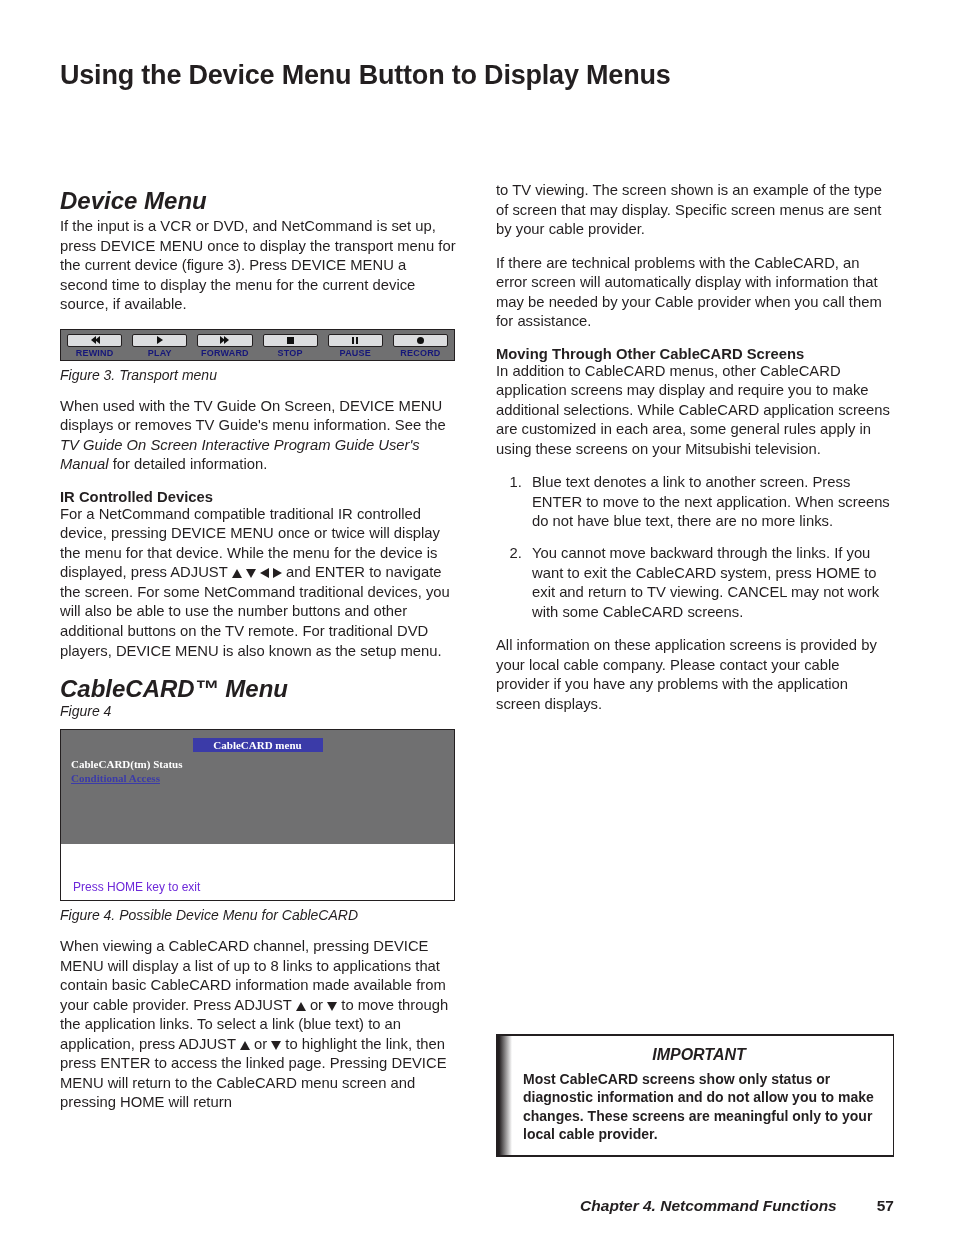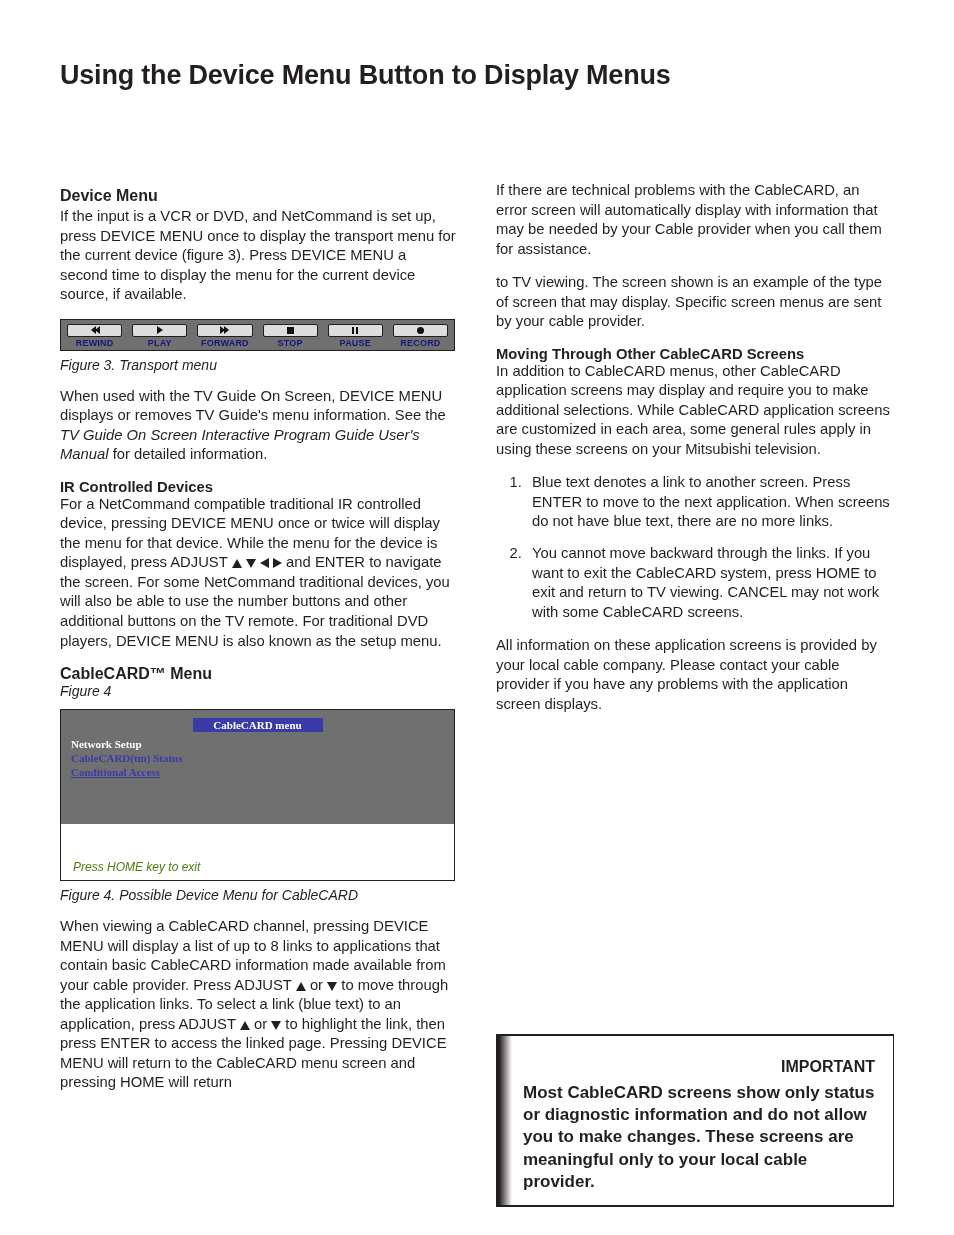--- a/index.html
+++ b/index.html
@@ -1,21 +1,21 @@
 <!DOCTYPE html>
 <html><head>
 <meta charset="utf-8">
 <style>
   * { box-sizing: border-box; margin: 0; padding: 0; }
   html, body { width: 954px; background: #fff; }
   body { font-family: Helvetica, Arial, sans-serif; color: #231f20; padding: 60px 60px 40px 60px; }
   .page-title { font-size: 27px; font-weight: 700; letter-spacing: -0.2px; margin-bottom: 90px; }
   .cols { display: flex; gap: 38px; }
   .col { flex: 1 1 0; min-width: 0; }
-  h2.section { font-size: 16px; font-weight: 700; margin-top: 6px; margin-bottom: 2px; }
+  h2.section { font-size: 24px; font-weight: 700; margin-top: 6px; margin-bottom: 2px; font-style: italic; }
   p.body { font-size: 14.8px; line-height: 1.32; margin-bottom: 14px; }
   .italic { font-style: italic; }
   .caption { font-style: italic; font-size: 14px; margin-top: 6px; margin-bottom: 14px; }
   .subhead { font-weight: 700; font-size: 14.8px; margin-bottom: 0px; }
   .arrow { display: inline-block; width: 0; height: 0; vertical-align: -1px; }
   .arrow.up { border-left: 5px solid transparent; border-right: 5px solid transparent; border-bottom: 9px solid #231f20; }
   .arrow.down { border-left: 5px solid transparent; border-right: 5px solid transparent; border-top: 9px solid #231f20; }
   .arrow.left { border-top: 5px solid transparent; border-bottom: 5px solid transparent; border-right: 9px solid #231f20; }
   .arrow.right { border-top: 5px solid transparent; border-bottom: 5px solid transparent; border-left: 9px solid #231f20; }
 
@@ -34,31 +34,31 @@
   .sym-rec { width:7px;height:7px;border-radius:50%;background:#111;display:inline-block;}
 
   
   .ccard { width: 395px; border:1px solid #231f20; }
   .ccard-dark { background:#707071; height: 114px; padding: 8px 10px 2px 10px; }
   .ccard-titlebar { background:#3b3ba8; color:#fff; font-size:11px; font-weight:700; text-align:center; width: 130px; margin: 0 auto 6px auto; padding:1px 0; font-family: 'Times New Roman', serif;}
   .ccard-list { font-size:11px; color:#3b3ba8; font-weight:700; line-height:1.25; font-family: 'Times New Roman', serif;}
   .ccard-list div:first-child { color:#fff; }
   .ccard-list div:last-child { text-decoration: underline; }
   .ccard-light { background:#fff; height: 56px; position: relative; }
-  .ccard-foot { position:absolute; left:12px; bottom:6px; font-size:12px; color:#4d7c0f;font-style:italic; }
+  .ccard-foot { position:absolute; left:12px; bottom:6px; font-size:12px; color:#6d28d9; }
 
   ol.numlist { font-size:14.8px; line-height:1.32; padding-left: 30px; margin-bottom: 14px;}
   ol.numlist li { padding-left: 6px; margin-bottom: 12px; }
 
   
   .important-wrap { margin-top: 320px; }
   .important { position: relative; border: 1px solid #231f20; border-top: 2px solid #231f20; border-bottom: 2px solid #231f20; padding: 10px 18px 12px 26px; }
   .important::before { content:""; position:absolute; left:-1px; top:-2px; bottom:-2px; width:16px; background: linear-gradient(to right, #231f20 0%, #231f20 20%, rgba(35,31,32,0) 100%); }
-  .important h3 { text-align:right; font-weight: 700; font-size: 16px; margin-bottom: 6px; margin-top: 12px; }
-  .important p { font-weight:700; font-size: 17px; line-height:1.3; }
+  .important h3 { text-align:center; font-style: italic; font-weight: 700; font-size: 16px; margin-bottom: 6px; }
+  .important p { font-weight:700; font-size: 14px; line-height:1.3; }
 
   .footer { margin-top: 40px; display:flex; justify-content:flex-end; gap: 40px; font-size: 15.5px;}
   .footer .chap { font-style: italic; font-weight: 700; }
   .footer .pg { font-weight: 700; }
 </style>
 </head>
 <body>
 
 <h1 class="page-title">Using the Device Menu Button to Display Menus</h1>
 
@@ -114,39 +114,38 @@
       <span>For a NetCommand compatible traditional IR controlled device, pressing DEVICE MENU once or twice will display the menu for that device.  While the menu for the device is displayed, press ADJUST </span><span class="arrow up"></span> <span class="arrow down"></span> <span class="arrow left"></span> <span class="arrow right"></span><span> and ENTER to navigate the screen. For some NetCommand traditional devices, you will also be able to use the number buttons and other additional buttons on the TV remote.  For traditional DVD players, DEVICE MENU is also known as the setup menu.</span>
     </p>
 
     <h2 class="section">CableCARD™ Menu</h2>
     <div class="caption" style="margin-top:-2px; margin-bottom:10px;">Figure 4</div>
 
     <div class="ccard">
       <div class="ccard-dark">
         <div class="ccard-titlebar">CableCARD menu</div>
         <div class="ccard-list">
-          <div>Network Setup</div>
           <div>CableCARD(tm) Status</div>
           <div>Conditional Access</div>
         </div>
       </div>
       <div class="ccard-light">
         <div class="ccard-foot">Press HOME key to exit</div>
       </div>
     </div>
     <div class="caption">Figure 4. Possible Device Menu for CableCARD</div>
 
     <p class="body" style="margin-bottom:0">
       <span>When viewing a CableCARD channel, pressing DEVICE MENU will display a list of up to 8 links to applications that contain basic CableCARD information made available from your cable provider.  Press ADJUST </span><span class="arrow up"></span><span> or </span><span class="arrow down"></span><span> to move through the application links.  To select a link (blue text) to an application, press ADJUST </span><span class="arrow up"></span><span> or </span><span class="arrow down"></span><span> to highlight the link, then press ENTER to access the linked page.  Pressing DEVICE MENU will return to the CableCARD menu screen and pressing HOME will return</span>
     </p>
   </div>
 
   <div class="col">
+    <p class="body">to TV viewing.  The screen shown is an example of the type of screen that may display.  Specific screen menus are sent by your cable provider.</p>
     <p class="body">If there are technical problems with the CableCARD, an error screen will automatically display with information that may be needed by your Cable provider when you call them for assistance.</p>
-    <p class="body">to TV viewing.  The screen shown is an example of the type of screen that may display.  Specific screen menus are sent by your cable provider.</p>
 
     <div class="subhead">Moving Through Other CableCARD Screens</div>
     <p class="body">In addition to CableCARD menus, other CableCARD application screens may display and require you to make additional selections.  While CableCARD application screens are customized in each area, some general rules apply in using these screens on your Mitsubishi television.</p>
 
     <ol class="numlist">
       <li>Blue text denotes a link to another screen. Press ENTER to move to the next application. When screens do not have blue text, there are no more links.</li>
       <li>You cannot move backward through the links.  If you want to exit the CableCARD system, press HOME to exit and return to TV viewing.  CANCEL may not work with some CableCARD screens.</li>
     </ol>
 
     <p class="body">All information on these application screens is provided by your local cable company.  Please contact your cable provider if you have any problems with the application screen displays.</p>

